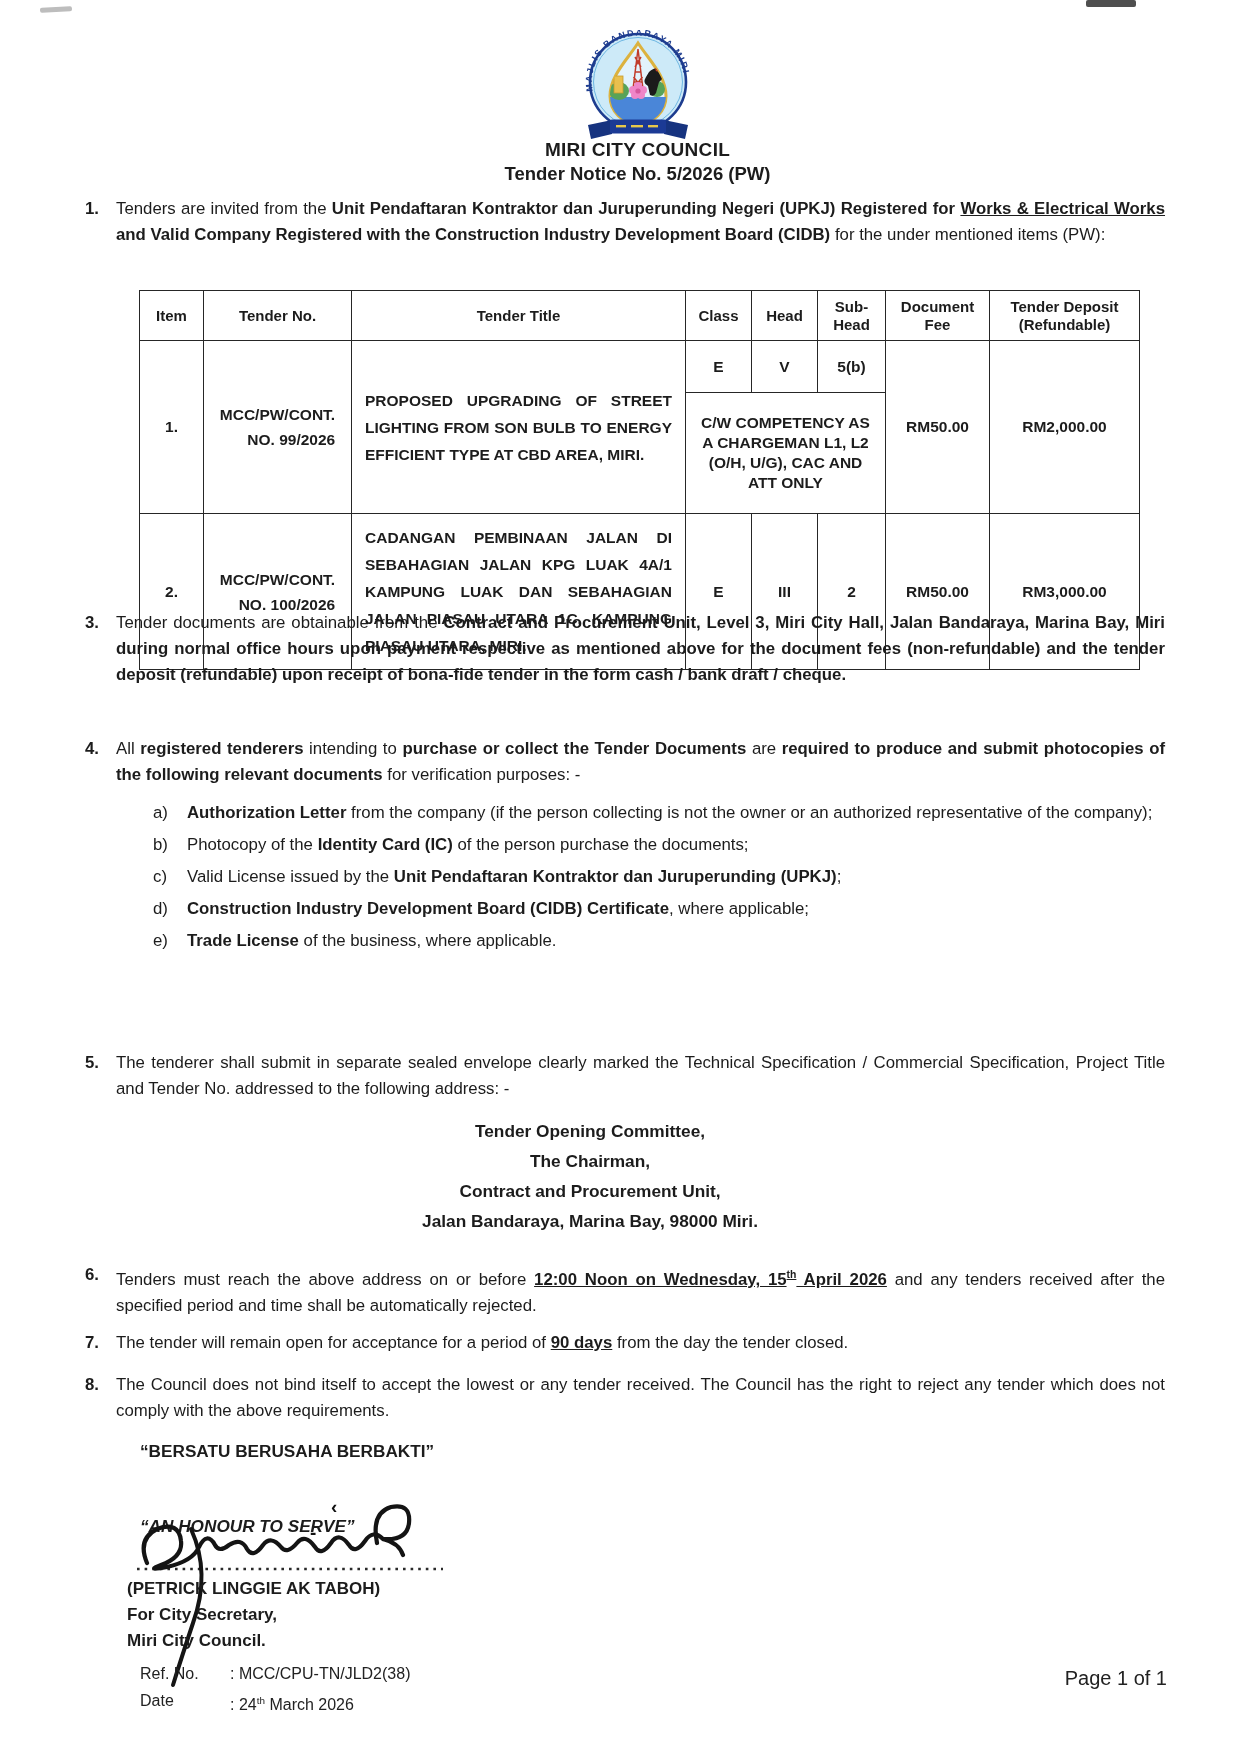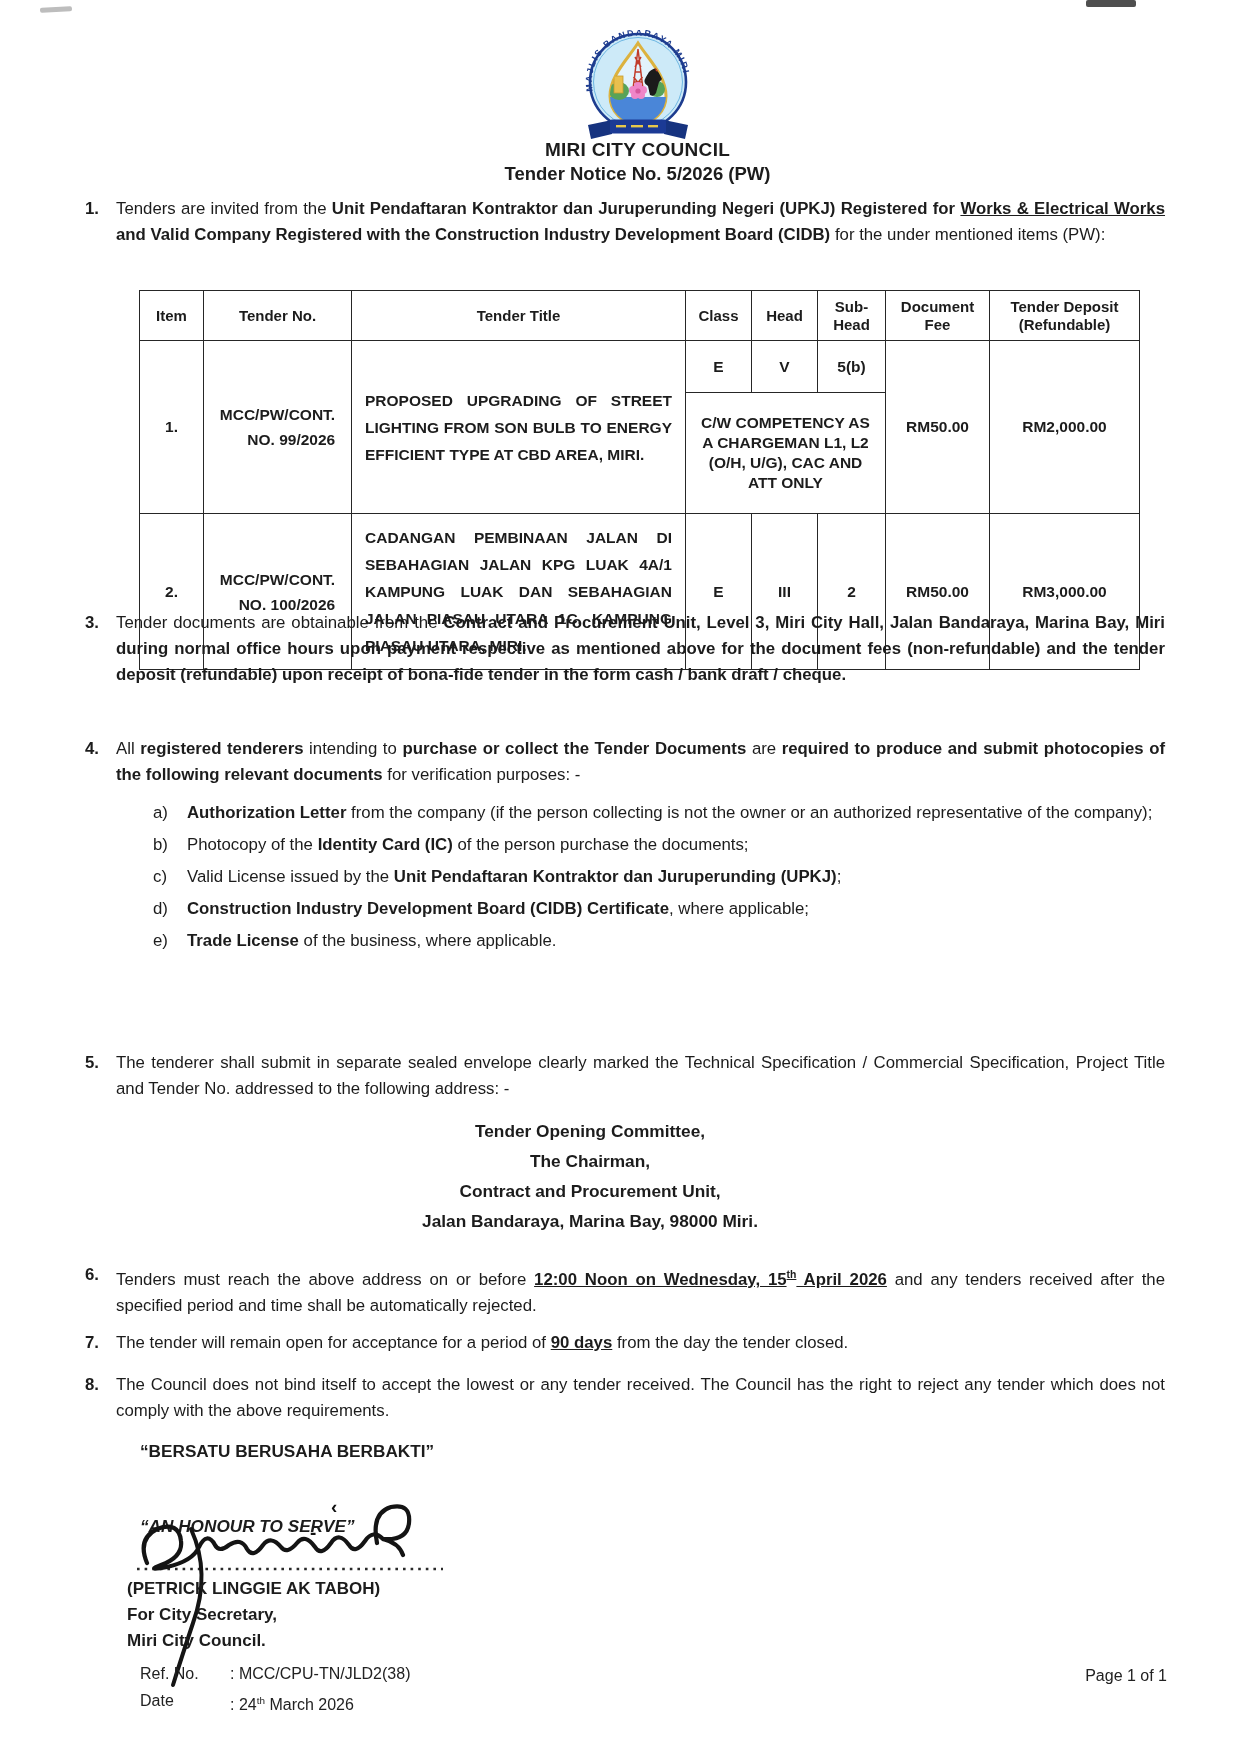--- a/index.html
+++ b/index.html
@@ -51,21 +51,21 @@
   .motto .l2 { font-style:italic;margin-top:48px; }
 
   .penmark { position:absolute; font-size:19px; font-weight:bold; color:#111; }
 
   .sig-svg { position:absolute; left:133px; top:1497px; }
   .sig-name { position:absolute; left:127px; top:1576px; font-size:17px; font-weight:bold; line-height:26px; }
 
   .refblock { position:absolute; left:140px; top:1660px; font-size:16px; line-height:27px; color:#222; }
   .refblock .row { display:flex; }
   .refblock .lbl { width:90px; flex:none; }
-  .pagenum { position:absolute; right:84px; top:1667px; font-size:16px; color:#222; }
+  .pagenum { position:absolute; right:84px; top:1667px; font-size:20px; color:#222; }
 </style>
 </head>
 <body>
 
 <div class="page">
 
   <div class="artifact" style="left:40px; top:7px; width:32px; height:5px; transform:rotate(-3deg);"></div>
   <div class="artifact dark" style="left:1086px; top:0; width:50px; height:7px;"></div>
 
   <div class="logo-wrap">

